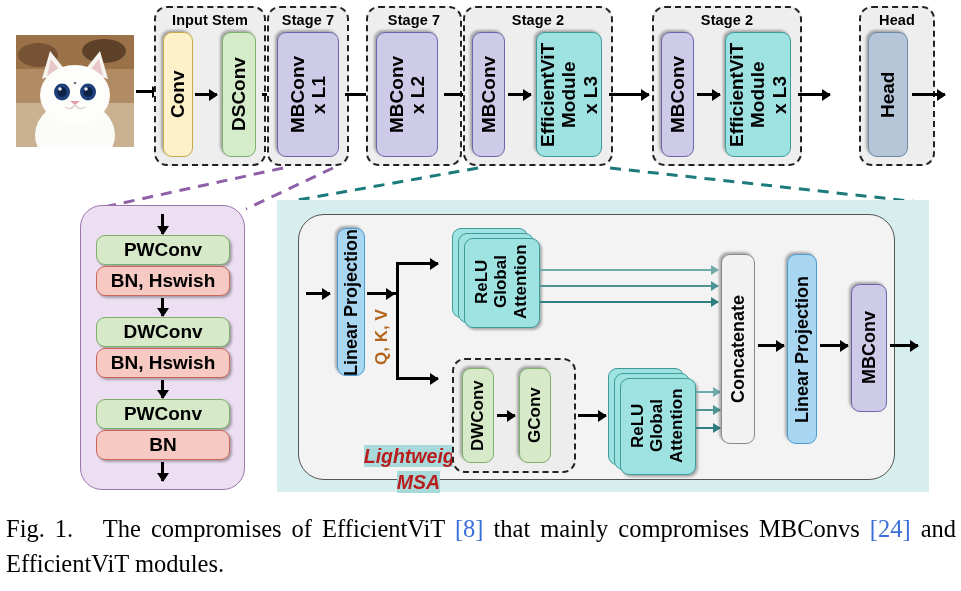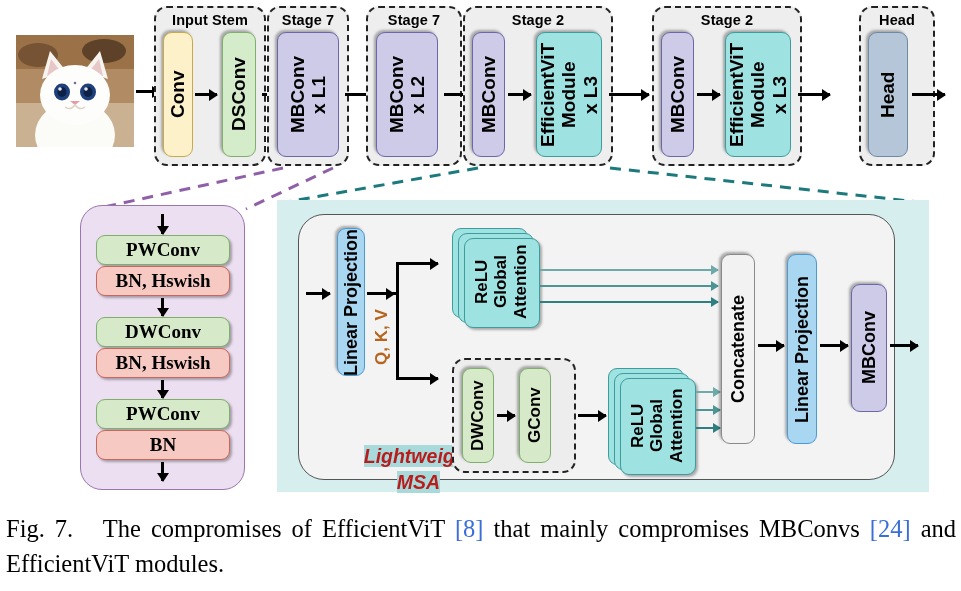--- a/index.html
+++ b/index.html
@@ -5,21 +5,21 @@
   html,body{margin:0;padding:0;background:#ffffff;}
   body{width:961px;height:591px;position:relative;overflow:hidden;
        font-family:"Liberation Sans",sans-serif;}
 
   
   .abs{position:absolute;box-sizing:border-box;}
   .vtext{writing-mode:vertical-rl;transform:rotate(180deg);
          display:flex;align-items:center;justify-content:center;
          text-align:center;line-height:1.12;white-space:pre;}
   .htext{display:flex;align-items:center;justify-content:center;
-         text-align:right;line-height:1.12;white-space:pre;font-family:Liberation Serif, serif;}
+         text-align:right;line-height:1.12;white-space:pre;}
 
   
   .stagegrp{background:#eeeeee;border:2.2px dashed #222;border-radius:13px;}
   .stagelbl{position:absolute;left:0;right:0;top:4px;text-align:center;
             font-size:14.5px;font-weight:bold;color:#000;letter-spacing:.1px;}
 
   
   .blk{border-radius:9px;box-shadow:2px 2px 2.5px rgba(0,0,0,.30);
        font-weight:bold;color:#000;}
   .blk-conv   {background:#fdf1c9;border:1.6px solid #c9a94a;}
@@ -253,19 +253,19 @@
 <div class="abs blk blk-cat vtext" style="left:721px;top:254px;width:34px;height:190px;font-size:18px;">Concatenate</div>
 <div class="arw arw-h" style="left:758px;top:344px;width:26px;"></div>
 
 <div class="abs blk blk-lin vtext" style="left:787px;top:254px;width:30px;height:190px;font-size:18px;">Linear Projection</div>
 <div class="arw arw-h" style="left:820px;top:344px;width:28px;"></div>
 
 <div class="abs blk blk-mbconv vtext" style="left:851px;top:284px;width:36px;height:128px;font-size:18px;">MBConv</div>
 <div class="arw arw-h" style="left:890px;top:344px;width:28px;"></div>
 
 <div class="caption">
-  <span>Fig. 7.</span>&nbsp;&nbsp;
+  <span>Fig. 1.</span>&nbsp;&nbsp;
   <span>The compromises of EfficientViT</span>
   <span class="cref">[8]</span>
   <span>that mainly compromises MBConvs</span>
   <span class="cref">[24]</span>
   <span>and EfficientViT modules.</span>
 </div>
 
 </body></html>

